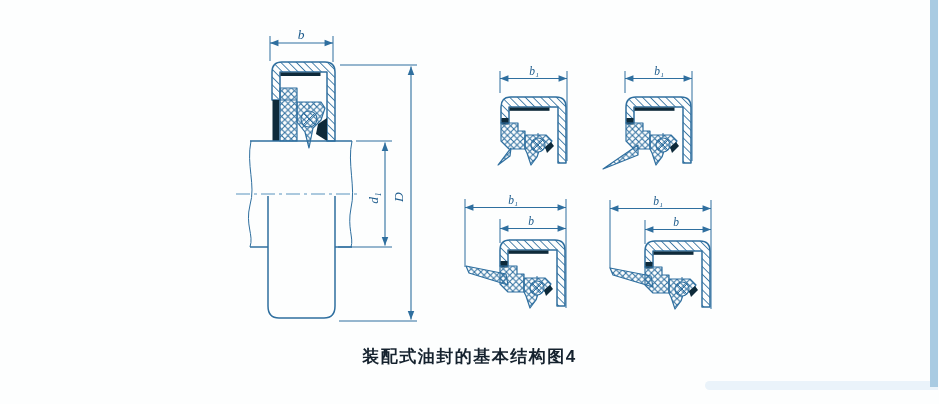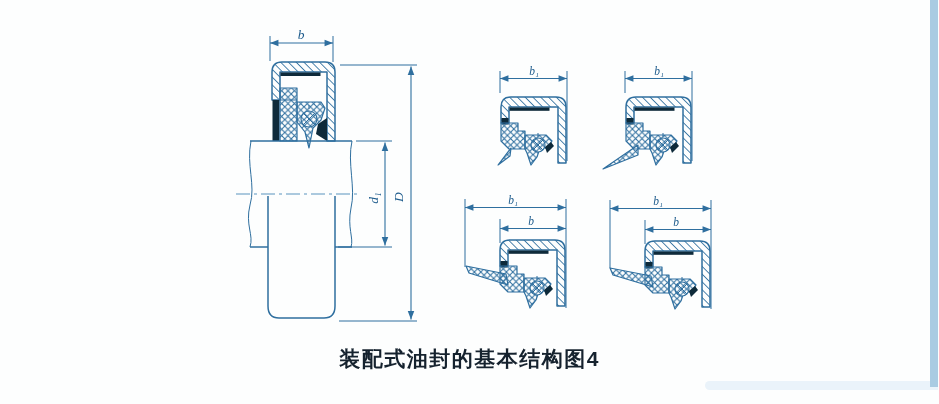--- a/index.html
+++ b/index.html
@@ -2,21 +2,21 @@
 <html><head>
 <meta charset="utf-8">
 <style>
   html,body{margin:0;padding:0;background:#ffffff;}
   .stage{position:relative;width:939px;height:404px;background:#fdfefe;overflow:hidden;
          font-family:"Liberation Sans",sans-serif;}
   .edge-strip{position:absolute;right:1px;top:0;width:8px;height:387px;background:#a9cbe2;}
   .fade-band{position:absolute;left:705px;top:381px;width:233px;height:9px;background:#eaf3fa;
              border-radius:5px 0 0 5px;}
   .caption{position:absolute;left:0;top:345px;width:939px;text-align:center;font-weight:bold;
-           font-size:21px;letter-spacing:1.5px;color:#15222e;
+           font-size:17px;letter-spacing:1.5px;color:#15222e;
            font-family:"Liberation Sans",sans-serif;}
   svg.art{position:absolute;left:0;top:0;}
   svg text{font-family:"Liberation Serif",serif;font-style:italic;fill:#1d5b8c;}
   .t13{font-size:13.5px;} .t11{font-size:11.5px;}
   .case{fill:url(#hatch);stroke:#2f6f9f;stroke-width:1.5;stroke-linejoin:round;}
   .rub{fill:url(#xh);stroke:#2f6f9f;stroke-width:1.2;stroke-linejoin:round;}
   .dark{fill:#0e2a3a;stroke:none;}
   .ln{stroke:#2f6f9f;stroke-width:1.5;fill:none;}
   .thin{stroke:#2f6f9f;stroke-width:1;fill:none;}
   .dim{stroke:#2f6f9f;stroke-width:1.1;fill:none;}

